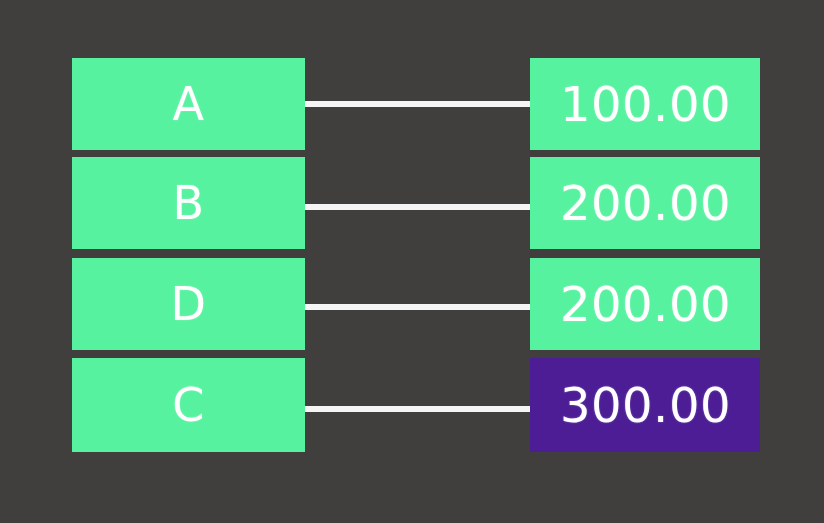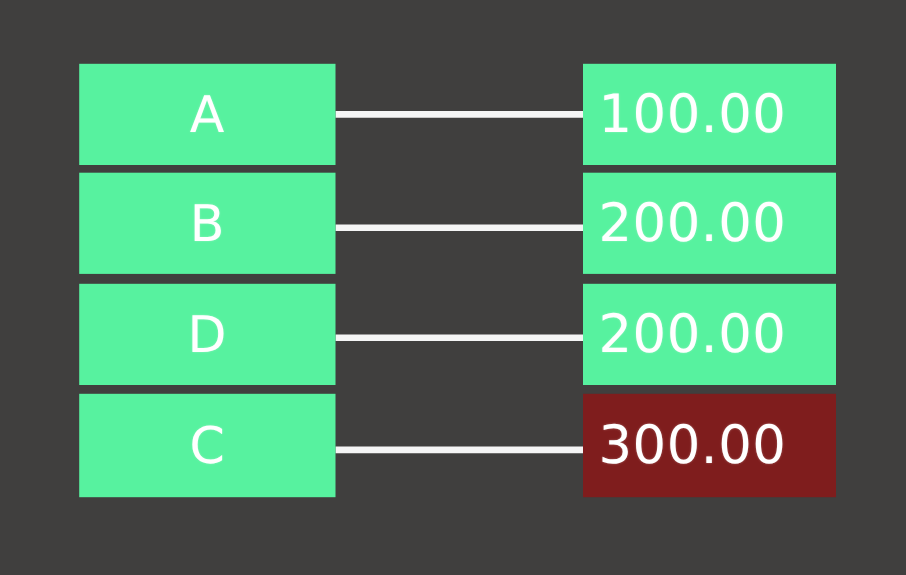--- a/index.html
+++ b/index.html
@@ -33,21 +33,21 @@
     background: #57f29f;
     display: flex;
     align-items: center;
     overflow: hidden;
   }
   .node.source {
     justify-content: center;
   }
   .node.target {
     justify-content: flex-start;
-    padding-left: 14px;
+    padding-left: 30px;
   }
   .node-label {
     color: #ffffff;
     font-family: "DejaVu Sans", sans-serif;
     font-weight: 400;
     font-size: 46px;
     line-height: 1;
     letter-spacing: 0.5px;
     white-space: nowrap;
     text-shadow: 0 0 2px rgba(255,255,255,0.35);
@@ -87,18 +87,18 @@
   <div id="target-nodes-group">
       <div class="node target" style="left: 530px; top: 58px; width: 230px; height: 92px; background: rgb(87, 242, 159);">
         <span class="node-label" style="color: rgb(255, 255, 255);">100.00</span>
       </div>
       <div class="node target" style="left: 530px; top: 157px; width: 230px; height: 92px; background: rgb(87, 242, 159);">
         <span class="node-label" style="color: rgb(255, 255, 255);">200.00</span>
       </div>
       <div class="node target" style="left: 530px; top: 258px; width: 230px; height: 92px; background: rgb(87, 242, 159);">
         <span class="node-label" style="color: rgb(255, 255, 255);">200.00</span>
       </div>
-      <div class="node target" style="left: 530px; top: 358px; width: 230px; height: 94px; background: #7f1d1d;">
+      <div class="node target" style="left: 530px; top: 358px; width: 230px; height: 94px; background: #4c1d95;">
         <span class="node-label" style="color: rgb(255, 255, 255);">300.00</span>
       </div>
     </div>
 
 </div>
 
 </body></html>

